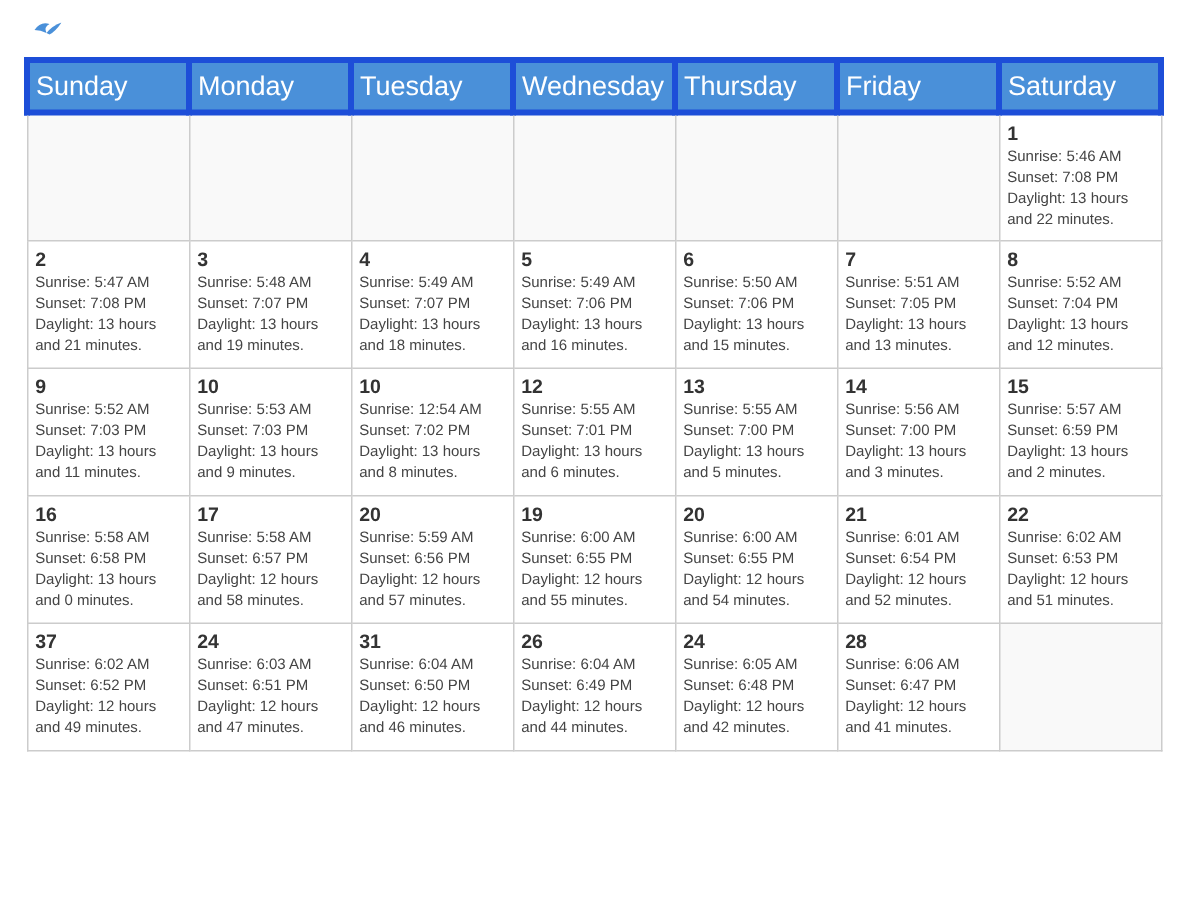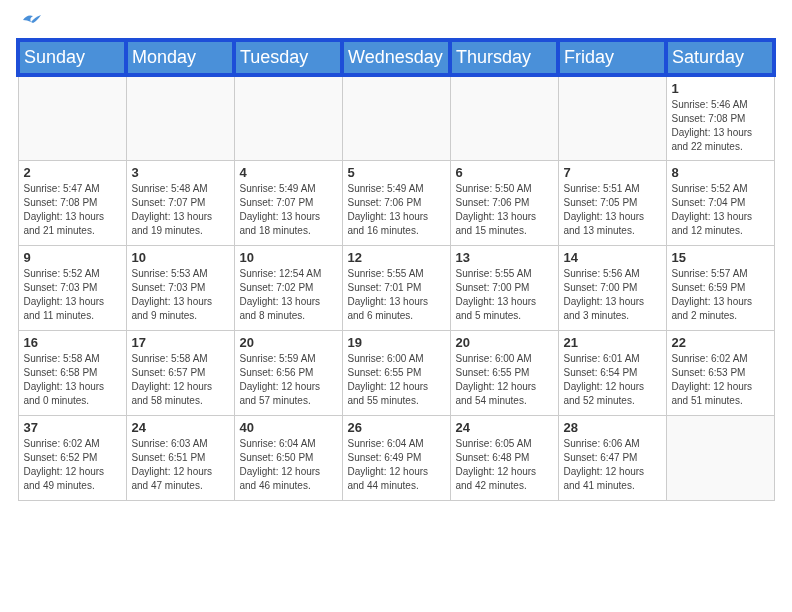--- a/index.html
+++ b/index.html
@@ -299,21 +299,21 @@
 and 49 minutes.</div>
         </td>
         <td>
           <span class="day-num">24</span>
           <div class="day-info">Sunrise: 6:03 AM
 Sunset: 6:51 PM
 Daylight: 12 hours
 and 47 minutes.</div>
         </td>
         <td>
-          <span class="day-num">40</span>
+          <span class="day-num">31</span>
           <div class="day-info">Sunrise: 6:04 AM
 Sunset: 6:50 PM
 Daylight: 12 hours
 and 46 minutes.</div>
         </td>
         <td>
           <span class="day-num">26</span>
           <div class="day-info">Sunrise: 6:04 AM
 Sunset: 6:49 PM
 Daylight: 12 hours

